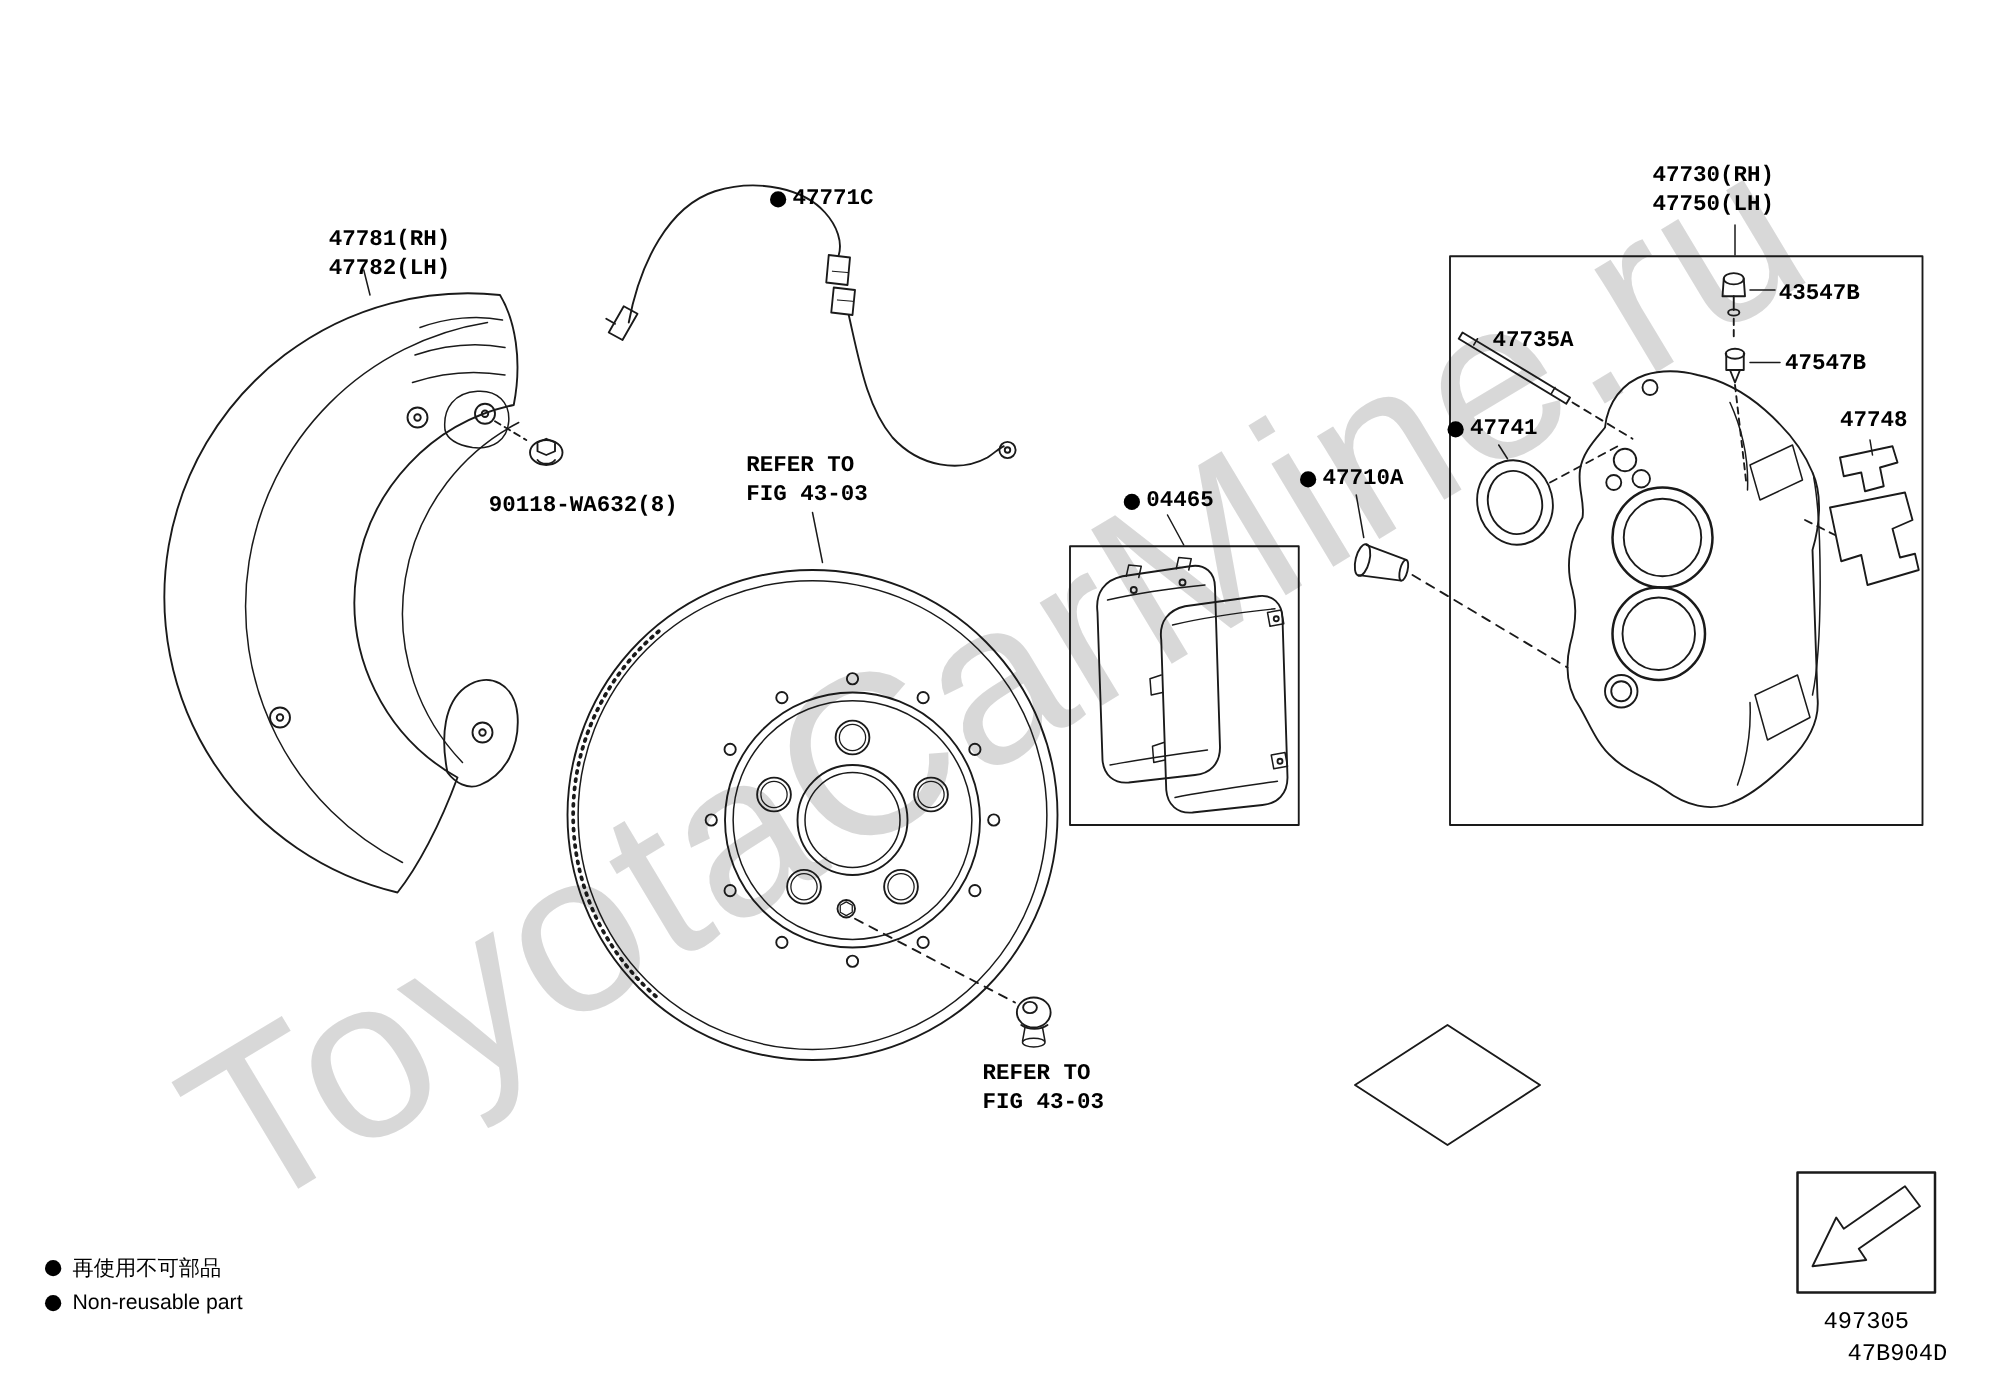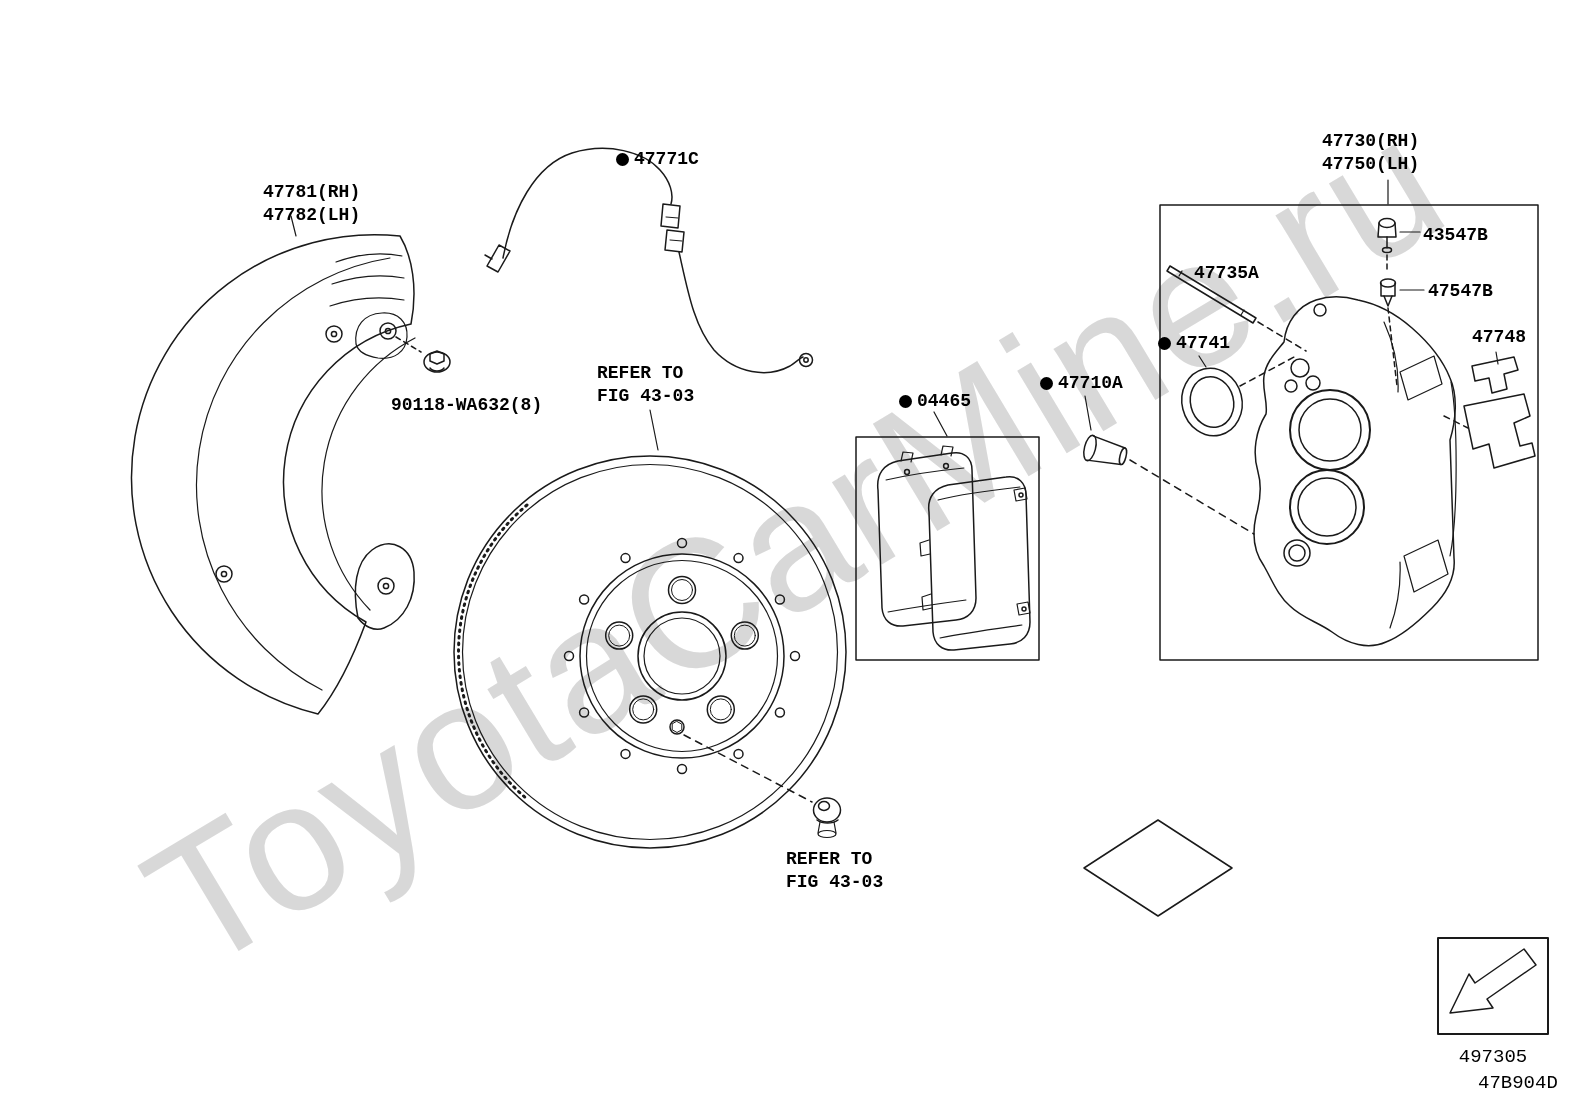--- a/index.html
+++ b/index.html
@@ -265,17 +265,27 @@
 
   <div class="callout" style="left:1472px;top:326px;font-family:Liberation Mono, monospace;">
     <span>47748</span>
   </div>
 
   <div class="note" style="left:786px;top:848px;">
     <div>REFER TO</div>
     <div>FIG 43-03</div>
   </div>
 
+  <div class="legend">
+    <div class="legend-row">
+      <span class="dot"></span>
+      <span>再使用不可部品</span>
+    </div>
+    <div class="legend-row">
+      <span class="dot"></span>
+      <span>Non-reusable part</span>
+    </div>
+  </div>
 
   <div class="code fig-code">497305</div>
   <div class="code drawing-code">47B904D</div>
 
 </div>
 
 </body></html>

